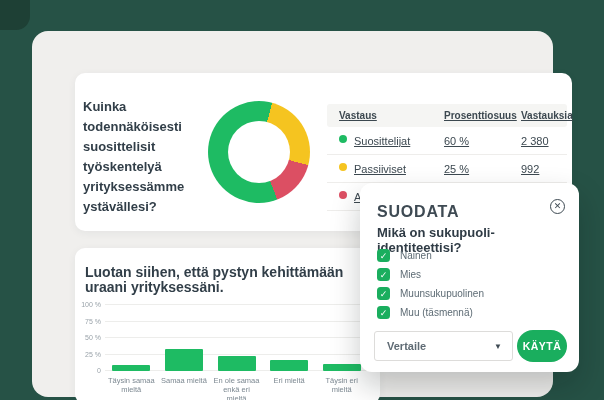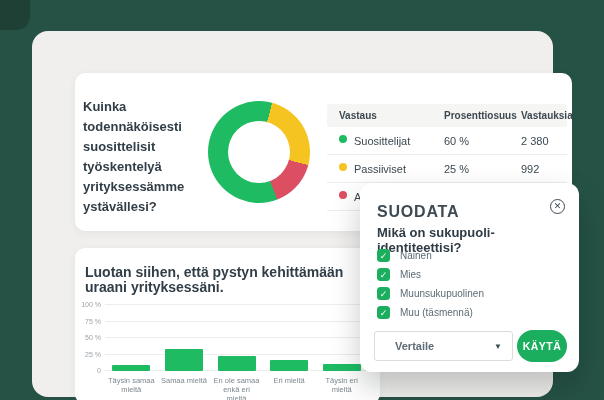--- a/index.html
+++ b/index.html
@@ -23,21 +23,21 @@
   .donut { position:absolute; left:133px; top:28px; width:102px; height:102px;
     border-radius:50%; }
   .donut-hole { position:absolute; left:20px; top:20px; width:62px; height:62px;
     background:#fff; border-radius:50%; }
 
   .nps-table { position:absolute; left:252px; top:31px; width:240px; }
   .trow, .thead { display:grid; grid-template-columns:105px 77px 1fr; align-items:center; }
   .thead { height:23px; background:#F5F5F3; border-radius:3px;
     font-size:10px; font-weight:bold; color:#3C4850; }
   .trow { height:28px; border-bottom:1px solid #EEEDEB; font-size:11px; color:#3C4850; }
-  .tc { padding-left:12px; white-space:nowrap; }
+  .tc { padding-left:12px; white-space:nowrap;text-decoration:underline; }
   .answer { display:flex; align-items:flex-start; }
   .dot { display:inline-block; width:8px; height:8px; border-radius:50%; margin-right:7px; flex:none; }
 
   
   .card-bar { left:43px; top:217px; width:305px; height:156px; }
   .bar-title { position:absolute; left:10px; top:17px; width:288px;
     font-size:14px; line-height:15px; font-weight:bold; color:#313E48; }
   .bar-plot { position:absolute; left:30px; top:57px; right:12px; height:66px; }
   .gridline { position:absolute; left:0; right:0; height:1px; background:#EDEDEB; }
   .ytick { position:absolute; left:-26px; top:-3px; width:22px; text-align:right;
@@ -57,21 +57,21 @@
   .filter-question { position:absolute; left:17px; top:42px; width:190px;
     font-size:13px; font-weight:bold; color:#2F3B45; }
   .filter-options { position:absolute; left:17px; top:63px; }
   .opt { display:flex; align-items:center; height:19px; cursor:pointer; }
   .cb { width:13px; height:13px; border-radius:3.5px; color:#fff; font-size:9px;
     display:flex; align-items:center; justify-content:center; flex:none; }
   .optlabel { margin-left:10px; font-size:10px; color:#5D6B74; }
   .compare-select { position:absolute; left:14px; top:148px; width:139px; height:30px;
     background:#fff; border:1px solid #DDDCDA; border-radius:3px; display:flex;
     align-items:center; cursor:pointer; }
-  .compare-value { margin-left:20px; font-size:11px; font-weight:bold; color:#5F6B74; flex:1; }
+  .compare-value { margin-left:12px; font-size:11px; font-weight:bold; color:#5F6B74; flex:1; }
   .caret { margin-right:10px; font-size:8px; color:#3E4A53; }
   .apply-btn { position:absolute; left:157px; top:147px; width:50px; height:32px;
     border:none; border-radius:16px; color:#fff; font-family:inherit; font-size:10.5px;
     font-weight:bold; letter-spacing:0.5px; cursor:pointer; }
 </style>
 </head>
 <body>
 
 <div class="stage">
   <div class="corner-accent"></div>

